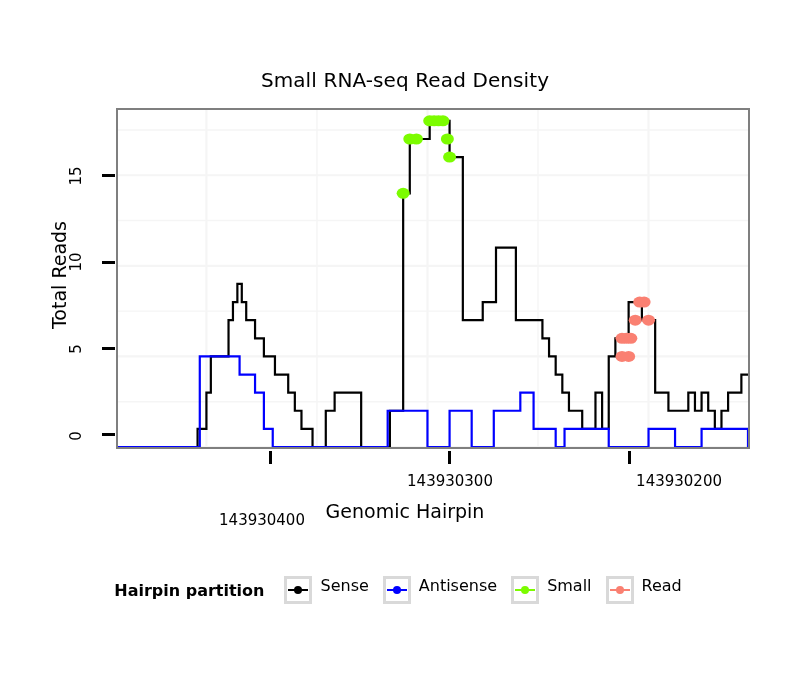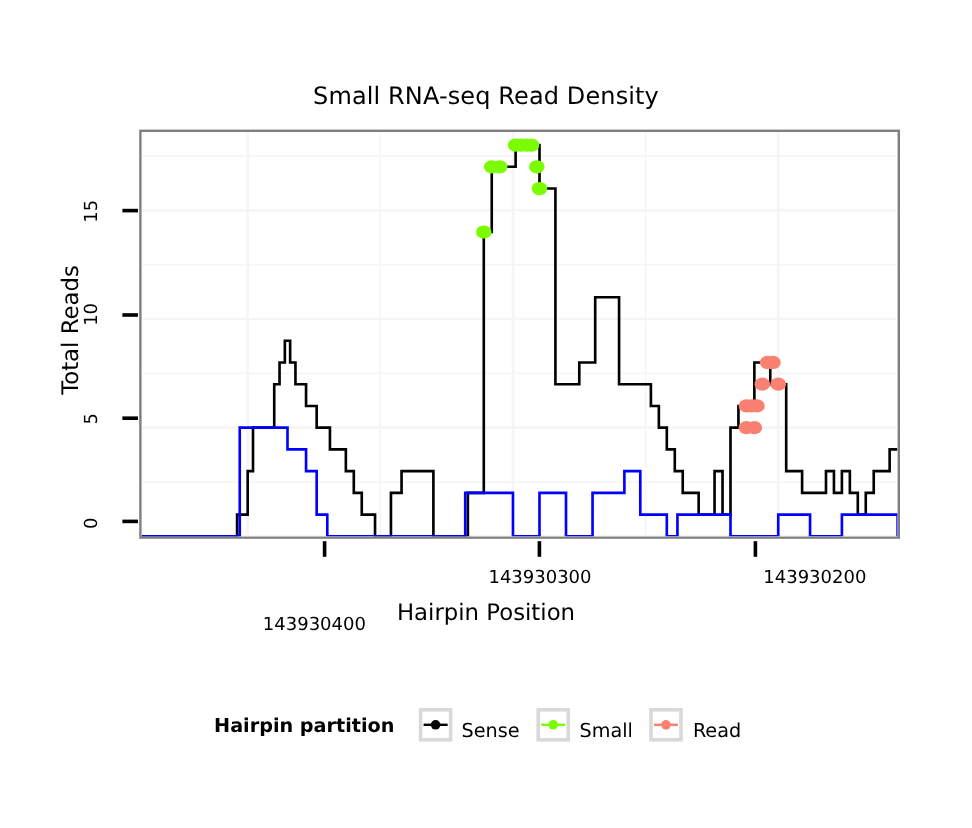--- a/index.html
+++ b/index.html
@@ -79,37 +79,37 @@
     text-align: center;
     white-space: nowrap;
   }
   .tick-mark {
     position: absolute;
     background: #000000;
   }
   .legend {
     position: absolute;
     left: 0;
-    top: 590px;
+    top: 576px;
     width: 810px;
     display: flex;
     align-items: center;
     justify-content: center;
     gap: 0px;
   }
   .legend-title {
     font-size: 16px;
     font-weight: bold;
     color: #000;
     margin-right: 20px;
     white-space: nowrap;
   }
   .legend-entry {
     display: flex;
-    align-items: flex-end;
+    align-items: flex-start;
     margin-right: 14px;
   }
   .legend-key {
     width: 28px;
     height: 28px;
     border: 3px solid #d9d9d9;
     background: #ffffff;
     box-sizing: border-box;
     display: flex;
     align-items: center;
@@ -207,37 +207,46 @@
   </div>
 
   <div class="tick-mark" style="left:269px; top:451px; width:3px; height:13px;"></div>
   <div class="tick-mark" style="left:448px; top:451px; width:3px; height:13px;"></div>
   <div class="tick-mark" style="left:628px; top:451px; width:3px; height:13px;"></div>
 
   <div class="xtick-label" style="left:202px; top:472px; width:120px;margin-top:39px;">143930400</div>
   <div class="xtick-label" style="left:390px; top:472px; width:120px;">143930300</div>
   <div class="xtick-label" style="left:602px; top:472px; width:120px;text-align:right;">143930200</div>
 
-  <div class="xlab">Hairpin Position</div>
+  <div class="xlab">Genomic Hairpin</div>
 
   <div class="legend">
     <span class="legend-title">Hairpin partition</span>
     <div id="legend-entries" style="display:flex; align-items:center;">
         <div class="legend-entry">
           <div class="legend-key">
             <div class="keyline">
               <div class="bar" style="background: rgb(0, 0, 0);"></div>
               <div class="dot" style="background: rgb(0, 0, 0);"></div>
             </div>
           </div>
           <span class="legend-label">Sense</span>
         </div>
         <div class="legend-entry">
           <div class="legend-key">
             <div class="keyline">
+              <div class="bar" style="background: rgb(0, 0, 255);"></div>
+              <div class="dot" style="background: rgb(0, 0, 255);"></div>
+            </div>
+          </div>
+          <span class="legend-label">Antisense</span>
+        </div>
+        <div class="legend-entry">
+          <div class="legend-key">
+            <div class="keyline">
               <div class="bar" style="background: rgb(124, 252, 0);"></div>
               <div class="dot" style="background: rgb(124, 252, 0);"></div>
             </div>
           </div>
           <span class="legend-label">Small</span>
         </div>
         <div class="legend-entry">
           <div class="legend-key">
             <div class="keyline">
               <div class="bar" style="background: rgb(250, 128, 114);"></div>

